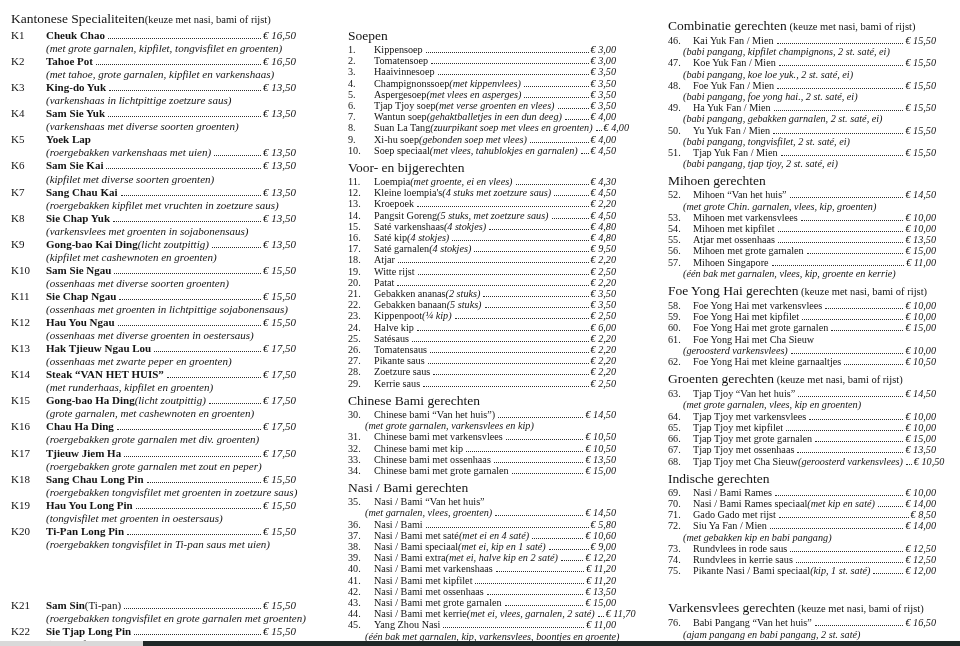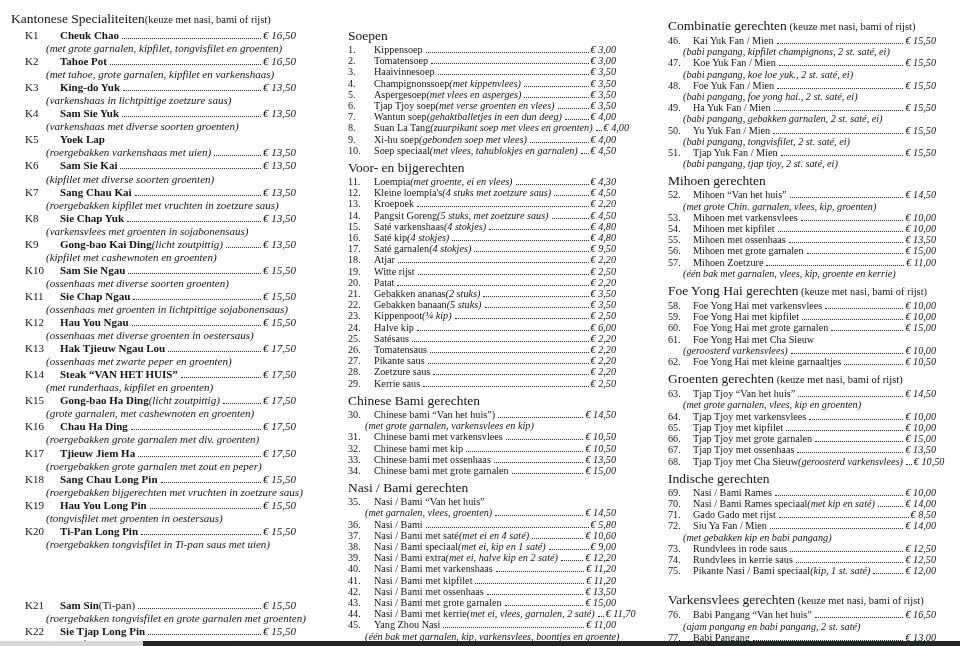--- a/index.html
+++ b/index.html
@@ -14,25 +14,25 @@
   .col { position:absolute; top:0; }
   #col-left   { left:11px;  width:285px; padding-top:11px; font-size:11px;   line-height:13.05px; }
   #col-middle { left:348px; width:268px; padding-top:24px; font-size:10.2px; line-height:11.2px; }
   #col-right  { left:668px; width:268px; padding-top:14px; font-size:10.2px; line-height:11.2px; }
 
   .section-title { font-weight:normal; white-space:nowrap; margin:4px 0 1px 0; }
   #col-left   .section-title { font-size:13.5px; line-height:16px; margin-top:0; }
   #col-middle .section-title { font-size:13.5px; line-height:15px; }
   #col-right  .section-title { font-size:13.5px; line-height:15px; }
   .section-title .suffix { font-size:10.5px; }
-  .section-title.extra-gap { margin-top:16px; }
+  .section-title.extra-gap { margin-top:24px; }
 
   .item-row, .desc-row { display:flex; align-items:baseline; }
   .num  { flex:0 0 auto; }
-  #col-left   .num { width:35px;margin-left:14px; }
+  #col-left   .num { width:35px; }
   #col-middle .num { width:26px; }
   #col-right  .num { width:25px; }
   #col-left .name { font-weight:bold; }
   .name { white-space:nowrap; }
   .note { font-style:italic; white-space:nowrap; }
   .note.roman { font-style:normal; font-weight:normal;margin-top:48px; }
   .dots { flex:1 1 auto; min-width:6px; border-bottom:1.5px dotted #2e2e2e; margin:0 2px 2px 3px; }
   .price { font-style:italic; white-space:nowrap; flex:0 0 auto; }
 
   .desc-row { font-style:italic; }
@@ -205,21 +205,21 @@
       <div class="desc-row">
         <span class="desc">(roergebakken grote garnalen met zout en peper)</span>
       </div>
       <div class="item-row">
         <span class="num">K18</span>
         <span class="name">Sang Chau Long Pin</span>
         <span class="dots"></span>
         <span class="price">€ 15,50</span>
       </div>
       <div class="desc-row">
-        <span class="desc">(roergebakken bijgerechten met vruchten in zoetzure saus)</span>
+        <span class="desc">(roergebakken tongvisfilet met groenten in zoetzure saus)</span>
       </div>
       <div class="item-row">
         <span class="num">K19</span>
         <span class="name">Hau You Long Pin</span>
         <span class="dots"></span>
         <span class="price">€ 15,50</span>
       </div>
       <div class="desc-row">
         <span class="desc">(tongvisfilet met groenten in oestersaus)</span>
       </div>
@@ -639,33 +639,33 @@
         <span class="price">€ 10,00</span>
       </div>
       <div class="item-row">
         <span class="num">54.</span>
         <span class="name">Mihoen met kipfilet</span>
         <span class="dots"></span>
         <span class="price">€ 10,00</span>
       </div>
       <div class="item-row">
         <span class="num">55.</span>
-        <span class="name">Mihoen met ossenhaas</span>
+        <span class="name">Atjar met ossenhaas</span>
         <span class="dots"></span>
         <span class="price">€ 13,50</span>
       </div>
       <div class="item-row">
         <span class="num">56.</span>
         <span class="name">Mihoen met grote garnalen</span>
         <span class="dots"></span>
         <span class="price">€ 15,00</span>
       </div>
       <div class="item-row">
         <span class="num">57.</span>
-        <span class="name">Mihoen Zoetzure</span>
+        <span class="name">Mihoen Singapore</span>
         <span class="dots"></span>
         <span class="price">€ 11,00</span>
       </div>
       <div class="desc-row">
         <span class="desc">(één bak met garnalen, vlees, kip, groente en kerrie)</span>
       </div>
       <div class="section-title"><span class="title-text">Foe Yong Hai gerechten</span><span class="suffix"> (keuze met nasi, bami of rijst)</span></div>
       <div class="item-row">
         <span class="num">58.</span>
         <span class="name">Foe Yong Hai met varkensvlees</span>

